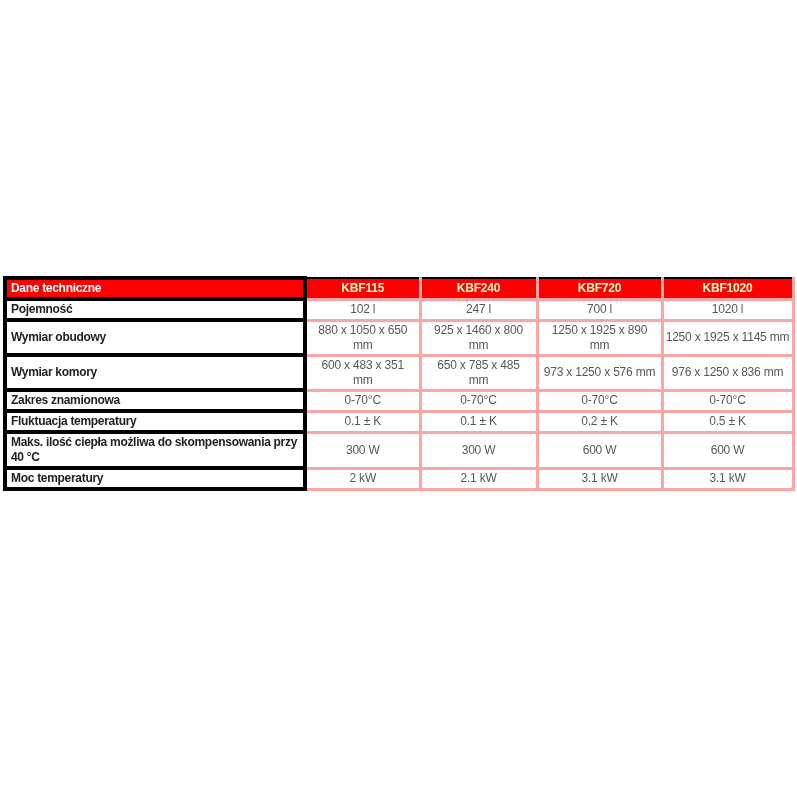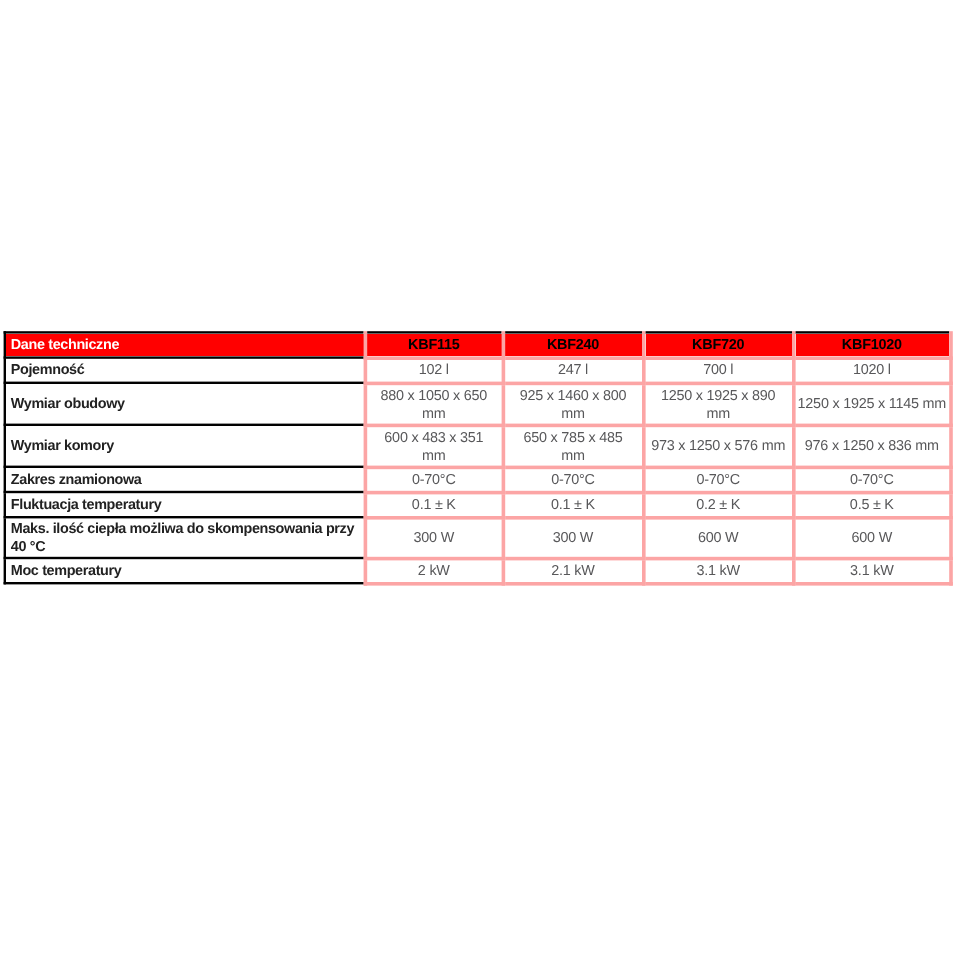--- a/index.html
+++ b/index.html
@@ -26,21 +26,21 @@
     width: 788px;
     border: 2px solid #000000;
   }
   th, td {
     overflow: hidden;
     line-height: 1.25;
     vertical-align: middle;
   }
   
   .label-col {
-    border: 2px solid #000000;
+    border: 4px solid #000000;
     text-align: left;
     padding: 1px 4px;
     font-size: 12px;
     font-weight: bold;
     letter-spacing: -0.3px;
     color: #222222;
   }
   .header-label {
     background: #ff0000;
     color: #ffffff;
@@ -48,21 +48,21 @@
   
   .data-col {
     border: 3px solid #fca5a5;
     text-align: center;
     font-size: 12px;
     letter-spacing: -0.2px;
     padding: 1px 2px;
   }
   .header-model {
     background: #ff0000;
-    color: #000000;
+    color: #fef9c3;
     font-weight: bold;
     border-top: 2px solid #000000;
   }
   .value-cell {
     color: #58585a;
     font-weight: normal;
   }
   thead tr { height: 21px; }
   tbody tr { height: 21px; }
   tbody tr:nth-child(3) { height: 35px; }

